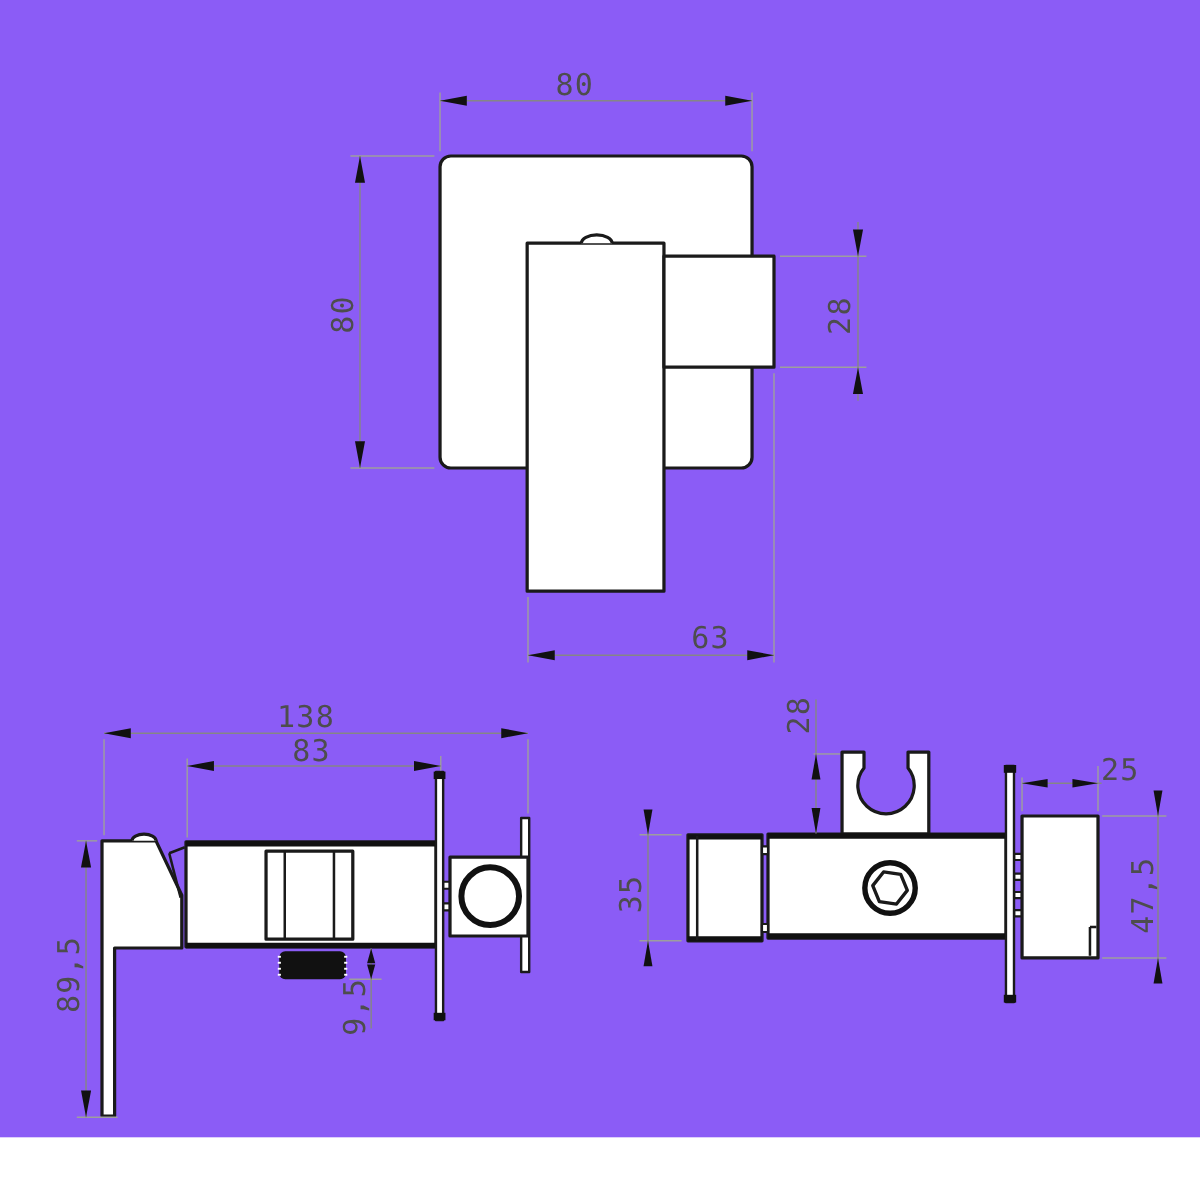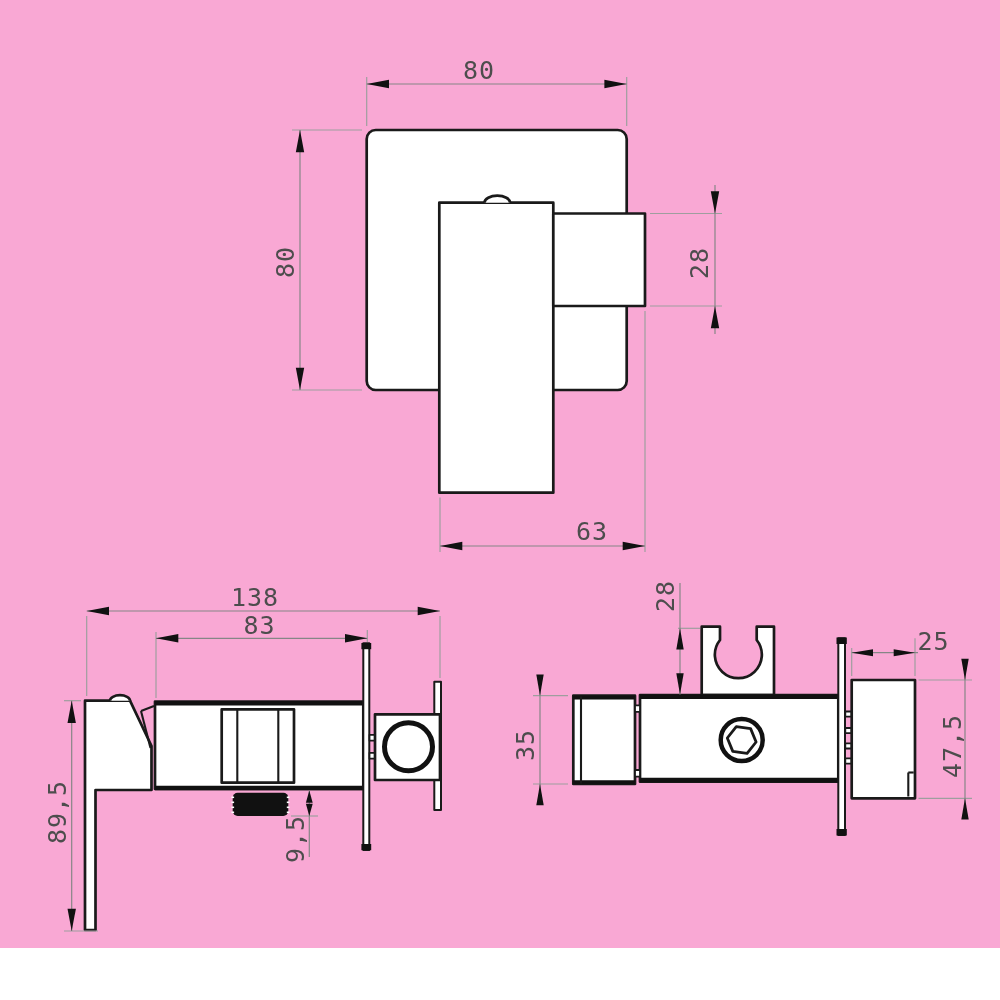--- a/index.html
+++ b/index.html
@@ -1,16 +1,16 @@
 <!DOCTYPE html>
 <html><head>
 <meta charset="utf-8">
 <style>
   html,body{margin:0;padding:0;background:#ffffff;}
-  .sheet{position:relative;width:1000px;height:948px;background:#f9a8d4;overflow:hidden;}
+  .sheet{position:relative;width:1000px;height:948px;background:#8b5cf6;overflow:hidden;}
   svg{position:absolute;left:0;top:0;}
   text{font-family:"DejaVu Sans Mono","Liberation Mono",monospace;font-size:25px;letter-spacing:1px;fill:#4d4d4d;}
   .outline{stroke:#1a1a1a;fill:#ffffff;stroke-width:2.7;stroke-linejoin:round;}
   .outline-thin{stroke:#1a1a1a;fill:none;stroke-width:2.1;}
   .thick{stroke:#111111;stroke-width:4.6;fill:none;}
   .solid{fill:#111111;stroke:none;}
   .ext{stroke:#9e9e9e;stroke-width:1.2;fill:none;}
   .dim{stroke:#868686;stroke-width:1.2;fill:none;}
   .arrow{fill:#111111;stroke:none;}
 </style>

